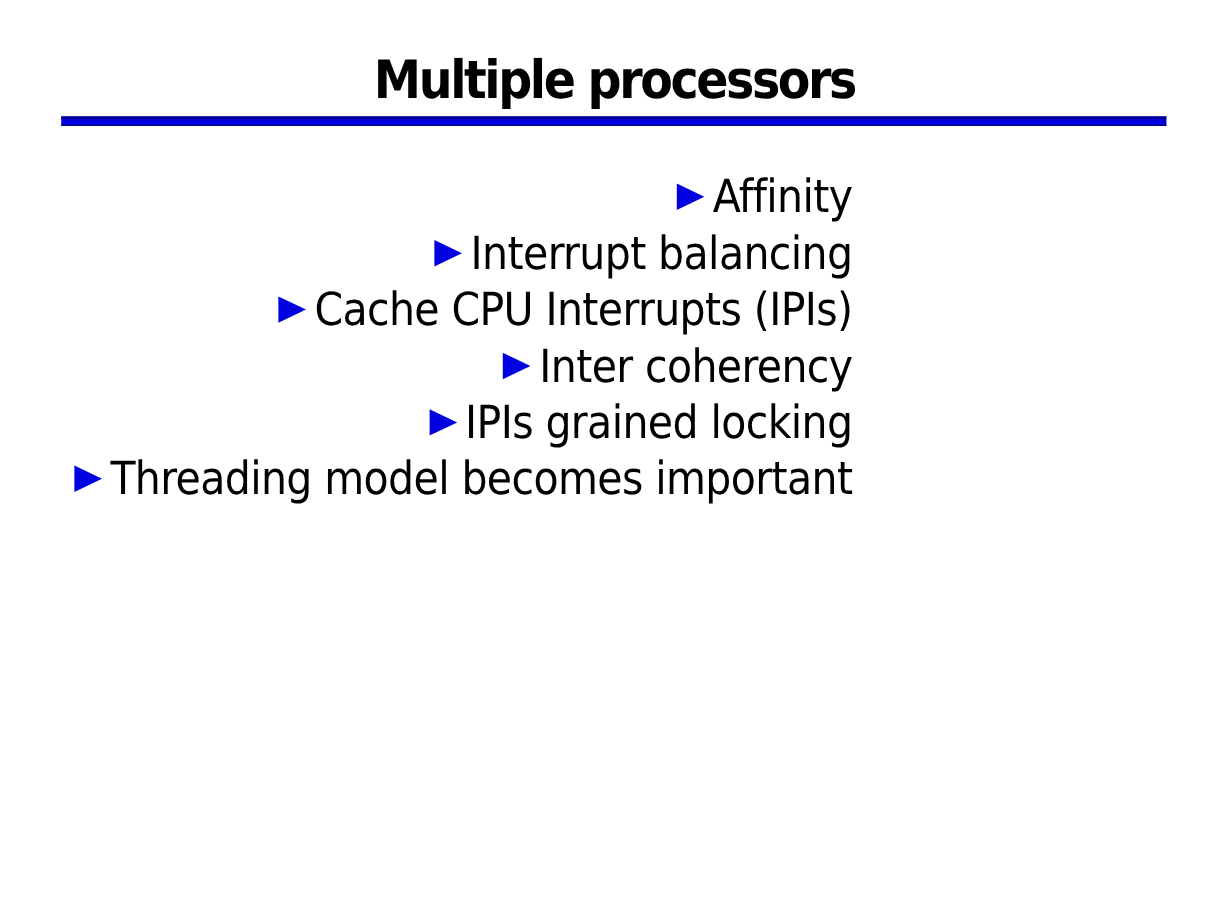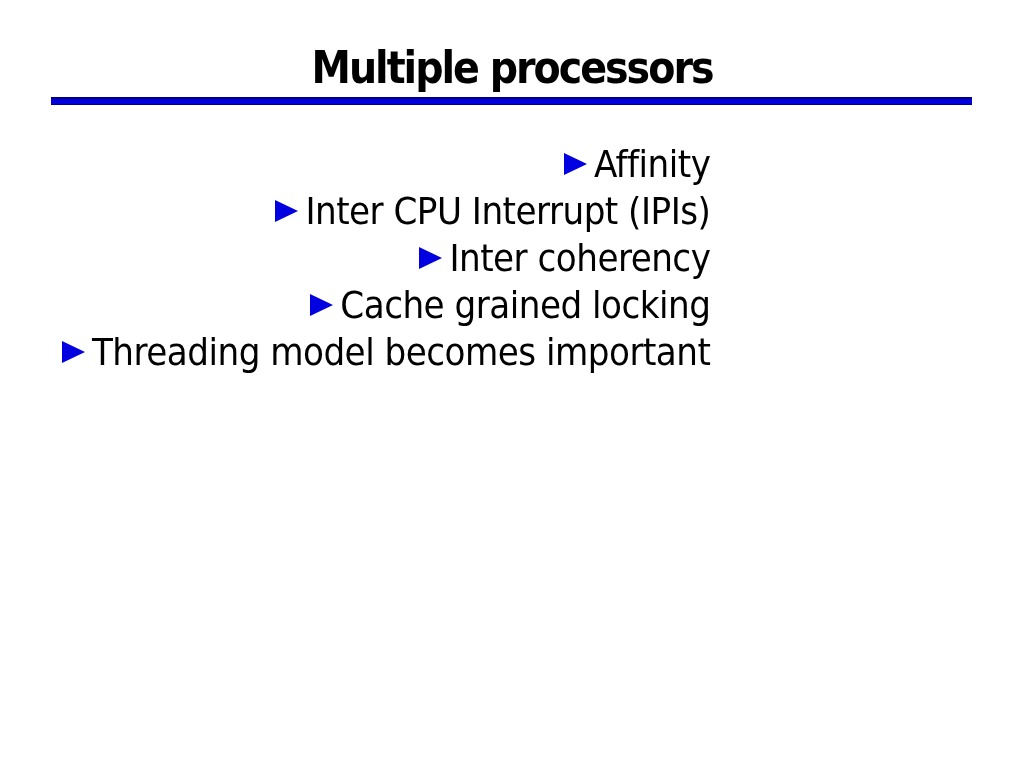--- a/index.html
+++ b/index.html
@@ -79,28 +79,32 @@
 <div class="slide">
   <h1 class="title">Multiple processors</h1>
   <div class="rule"></div>
   <ul class="bullets">
     <li class="bullet-item">
       <span class="tri"></span>
       <span class="bullet-text">Affinity</span>
     </li>
     <li class="bullet-item">
       <span class="tri"></span>
-      <span class="bullet-text">Inter CPU Interrupt (IPIs)</span>
+      <span class="bullet-text">Interrupt balancing</span>
+    </li>
+    <li class="bullet-item">
+      <span class="tri"></span>
+      <span class="bullet-text">Cache CPU Interrupts (IPIs)</span>
     </li>
     <li class="bullet-item">
       <span class="tri"></span>
       <span class="bullet-text">Inter coherency</span>
     </li>
     <li class="bullet-item">
       <span class="tri"></span>
-      <span class="bullet-text">Cache grained locking</span>
+      <span class="bullet-text">IPIs grained locking</span>
     </li>
     <li class="bullet-item">
       <span class="tri"></span>
       <span class="bullet-text">Threading model becomes important</span>
     </li>
   </ul>
 </div>
 
 </body></html>

